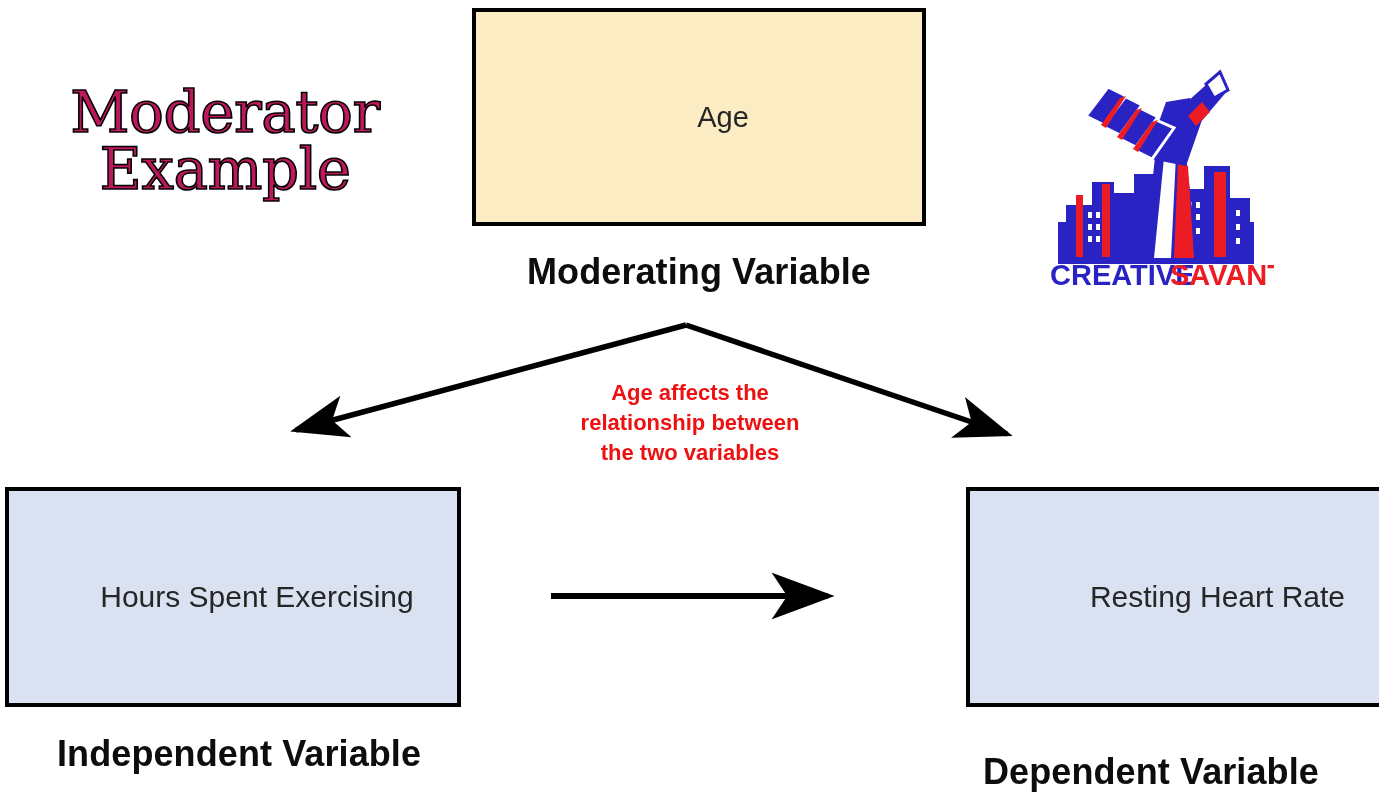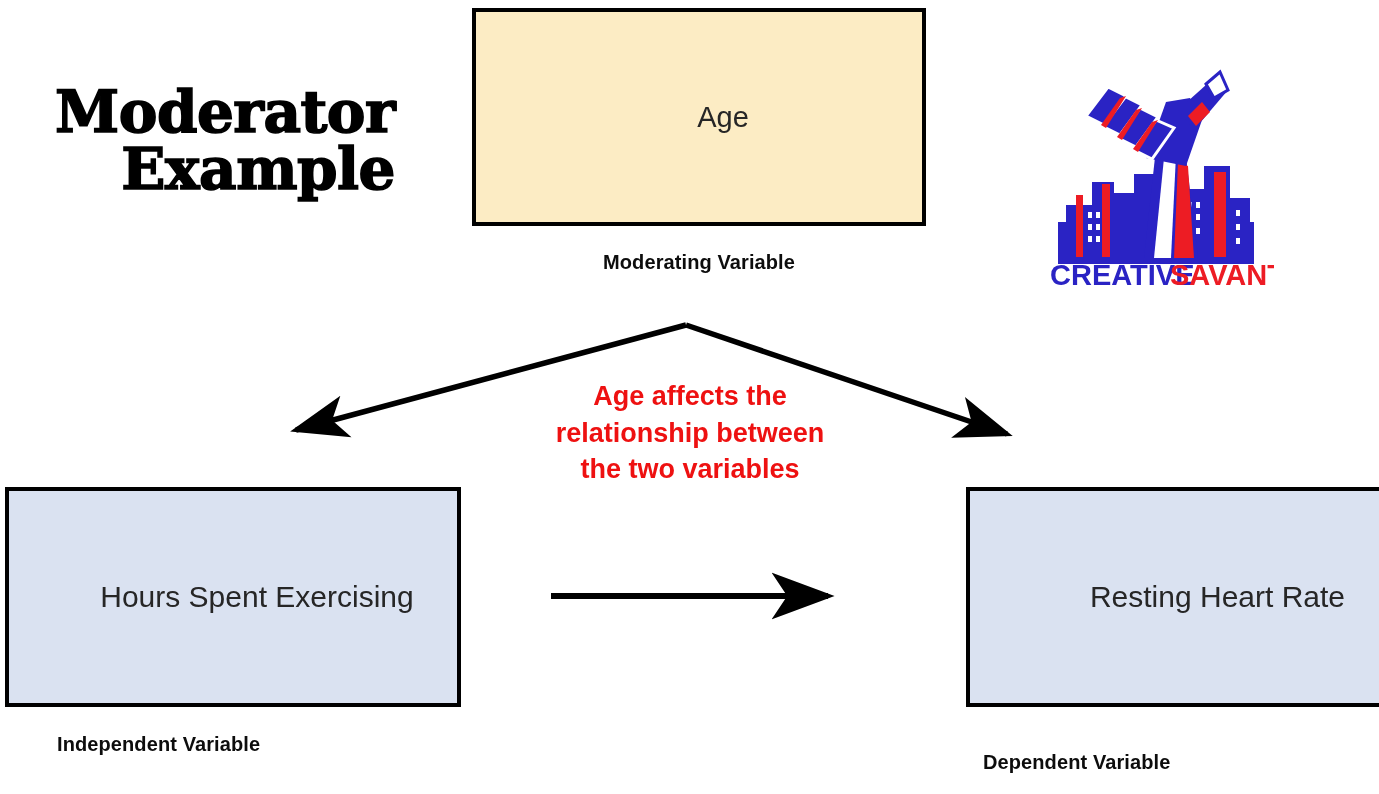--- a/index.html
+++ b/index.html
@@ -19,27 +19,27 @@
     background: #ffffff;
     overflow: hidden;
   }
 
   
   .title-block {
     position: absolute;
     left: 55px;
     top: 84px;
     width: 340px;
-    text-align: right;
+    text-align: center;
     font-family: "DejaVu Serif", "Liberation Serif", serif;
-    font-weight: 700;
+    font-weight: 400;
     font-size: 58px;
     line-height: 0.99;
     letter-spacing: -0.5px;
-    color: #000000;
+    color: #be185d;
     -webkit-text-stroke: 1.6px #000000;
   }
   .title-block .tline { display: block; white-space: nowrap; }
 
   
   .node-box {
     position: absolute;
     box-sizing: border-box;
     border: 4px solid #000000;
     display: flex;
@@ -73,21 +73,21 @@
     height: 220px;
     background: #dae2f1;
     font-size: 30px;
   }
 
   
   .caption {
     position: absolute;
     font-family: "Liberation Sans", sans-serif;
     font-weight: 700;
-    font-size: 20px;
+    font-size: 36px;
     color: #0d0d0d;
     white-space: nowrap;
     letter-spacing: 0.1px;
   }
   #cap-moderating {
     left: 472px;
     top: 251px;
     width: 454px;
     text-align: center;
   }
@@ -103,21 +103,21 @@
 
   
   #annotation {
     position: absolute;
     left: 480px;
     top: 378px;
     width: 420px;
     text-align: center;
     font-family: "Liberation Sans", sans-serif;
     font-weight: 700;
-    font-size: 27px;
+    font-size: 22px;
     line-height: 1.36;
     color: #ee1111;
   }
   #annotation span { display: block; }
 
   
   #arrow-layer {
     position: absolute;
     left: 0;
     top: 0;

